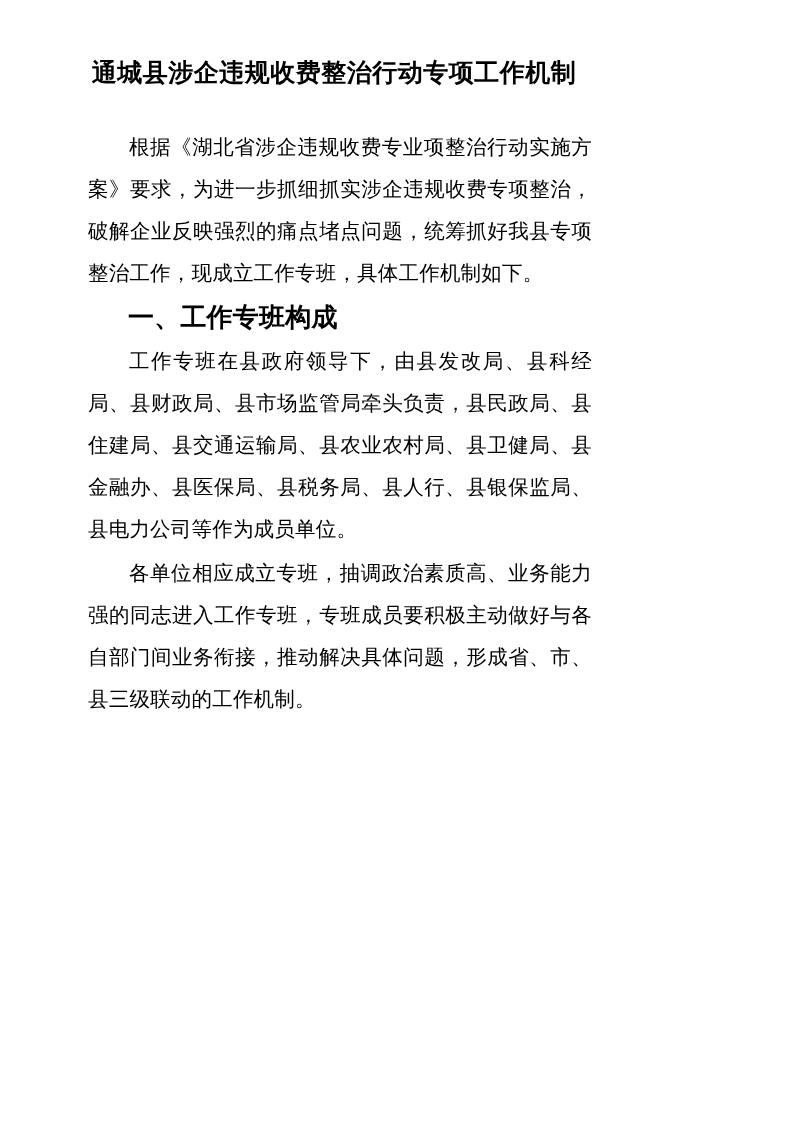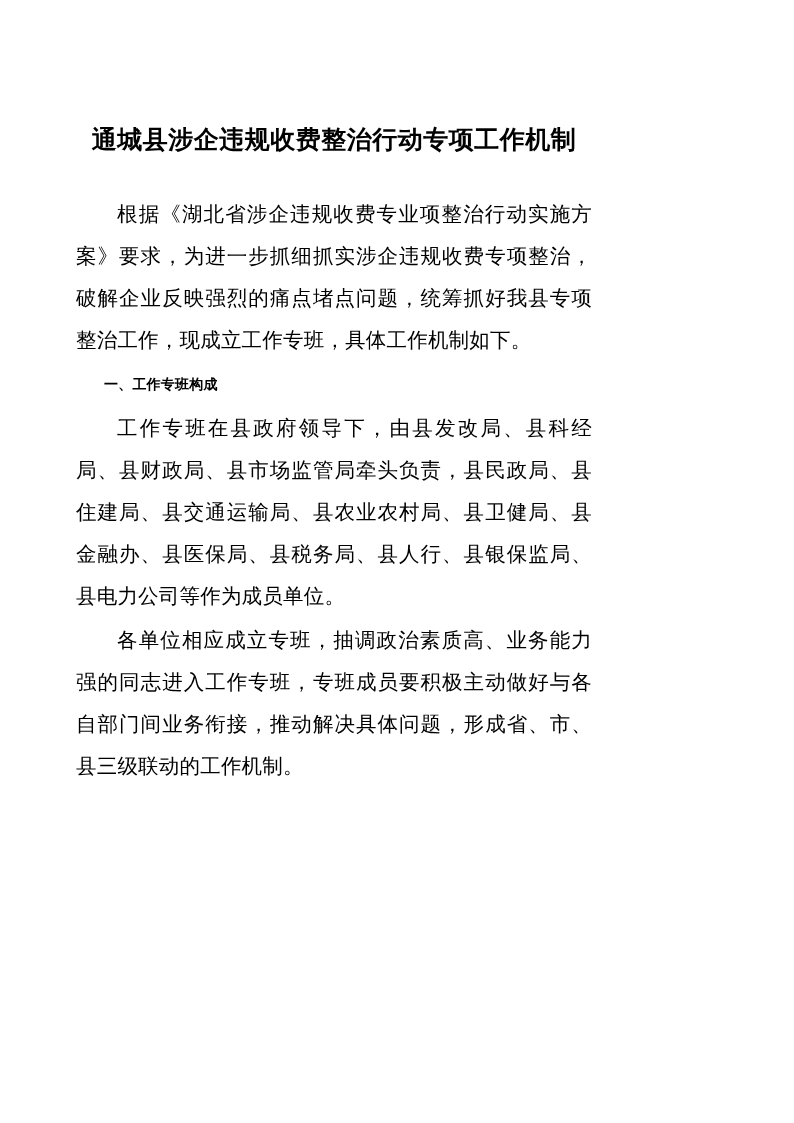--- a/index.html
+++ b/index.html
@@ -11,43 +11,43 @@
     width: 794px;
     height: 1123px;
     font-family: "DejaVu Serif", "Liberation Serif", serif;
     color: #000000;
     overflow: hidden;
   }
   .page {
     box-sizing: border-box;
     width: 668px;
     height: 1123px;
-    padding: 107px 76px 60px 76px;
+    padding: 40px 76px 60px 76px;
     background: #ffffff;
   }
   .doc-title {
     text-align: center;
     font-size: 25px;
     font-weight: bold;
     letter-spacing: 0.5px;
     line-height: 1.5;
     margin: 14px 0 34px 0;
     font-family: "DejaVu Serif", "Liberation Serif", serif;
   }
   .para {
     font-size: 20.5px;
     line-height: 42px;
     text-indent: 2em;
-    margin: 0 0 2px 0;
+    margin: 0 0 2px 12px;
     text-align: justify;
     text-justify: inter-ideograph;
     letter-spacing: 0.2px;
   }
   .heading {
-    font-size: 14px;
+    font-size: 26px;
     line-height: 42px;
     font-weight: bold;
     text-indent: 2em;
     margin: 0 0 2px 0;
     letter-spacing: 0.2px;
   }
 </style>
 </head>
 <body>
 

